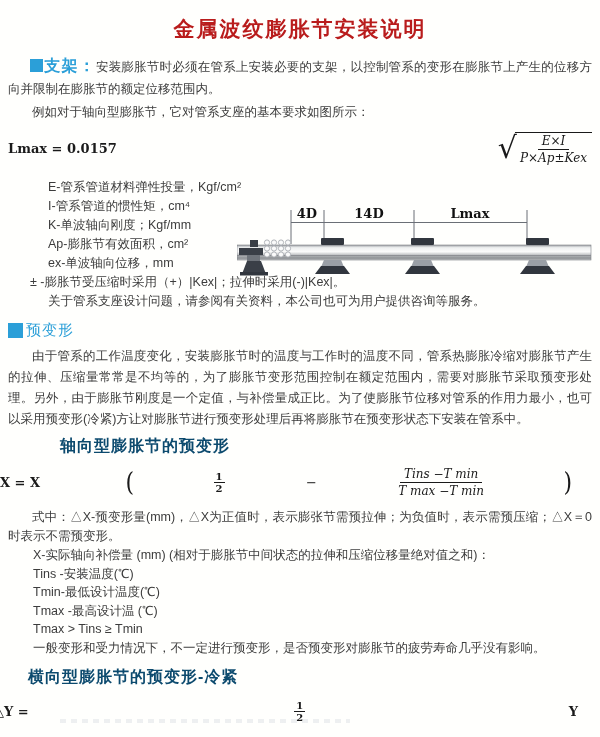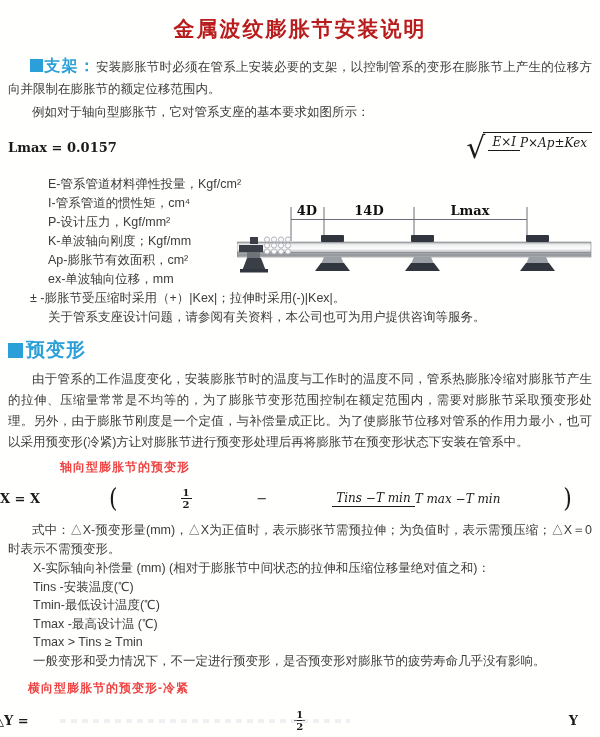--- a/index.html
+++ b/index.html
@@ -49,21 +49,21 @@
     justify-content: space-between;
     align-items: center;
     font-family: "DejaVu Serif", serif;
     color: #1a1a1a;
   }
   .formula1 { margin: 9px 0 7px; }
   .f-lhs { font-weight: bold; font-size: 13px; margin-right: 6px; }
   .sqrt-wrap { display: inline-flex; align-items: stretch; }
   .sqrt-sign { font-size: 30px; line-height: 30px; font-weight: normal; transform: translateY(1px); }
   .sqrt-body { border-top: 1.6px solid #1a1a1a; padding: 1px 5px 0; margin-left: -2px; }
-  .frac { display: inline-flex; flex-direction: row; align-items: center; font-style: italic; font-size: 12px; vertical-align: middle; }
+  .frac { display: inline-flex; flex-direction: column; align-items: center; font-style: italic; font-size: 12px; vertical-align: middle; }
   .frac .num { padding: 0 4px 1px; border-bottom: 1.2px solid #1a1a1a; }
   .frac .den { padding-top: 1px; }
 
   .formula2 { margin: 10px 0 8px; transform: translateX(-18px); }
   .formula3 { margin: 12px 0 10px; transform: translateX(-14px); }
   .paren { font-size: 22px; font-weight: normal; padding: 0 2px; transform: scaleY(1.15); }
   .smallfrac { display: inline-flex; flex-direction: column; align-items: center; font-size: 10px; font-weight: bold; font-style: normal; }
   .smallfrac .num { border-bottom: 1.1px solid #1a1a1a; padding: 0 2px; }
   .f-op { margin: 0 4px; font-size: 13px; }
   .f-var { font-weight: bold; font-size: 13px; }
@@ -73,32 +73,32 @@
   .def-line { line-height: 19px; padding-left: 40px; white-space: nowrap; }
   .def-line.flush { padding-left: 22px; }
 
   
   .diagram { position: absolute; top: 27px; right: 0; width: 355px; height: 74px; }
   .dim-label { font-family: "DejaVu Serif", serif; font-weight: bold; font-size: 13px; fill: #111; }
 
   
   .section-heading {
     color: #2b9fd8;
-    font-size: 19px;
-    font-weight: bold;
+    font-size: 15px;
+    font-weight: normal;
     letter-spacing: 1px;
     margin: 10px 0 6px;
     display: flex; align-items: center; gap: 2px;
   }
   .section-heading .blue-square { width: 15px; height: 15px; }
   .body-para { text-indent: 24px; line-height: 21px; }
 
   .sub-heading {
-    color: #ef4444;
-    font-size: 12px;
+    color: #0c4a6e;
+    font-size: 16px;
     font-weight: bold;
     letter-spacing: 1px;
     margin: 6px 0 2px 52px;
   }
   .sub-heading.lateral { margin-left: 20px; margin-top: 10px; }
 
   .explain-para { text-indent: 24px; line-height: 19px; margin-top: 10px; }
   .def2-line { line-height: 18.5px; padding-left: 25px; }
 
   .cutoff-remnant {
@@ -129,21 +129,20 @@
           <span class="num">E×I</span>
           <span class="den">P×Ap±Kex</span>
         </span>
       </span>
     </span>
   </div>
 
   <div class="defs-region">
     <div class="def-line">E-管系管道材料弹性投量，Kgf/cm²</div>
     <div class="def-line">I-管系管道的惯性矩，cm⁴</div>
-    <div class="def-line">P-设计压力，Kgf/mm²</div>
     <div class="def-line">K-单波轴向刚度；Kgf/mm</div>
     <div class="def-line">Ap-膨胀节有效面积，cm²</div>
     <div class="def-line">ex-单波轴向位移，mm</div>
     <div class="def-line flush">± -膨胀节受压缩时采用（+）|Kex|；拉伸时采用(-)|Kex|。</div>
     <div class="def-line">关于管系支座设计问题，请参阅有关资料，本公司也可为用户提供咨询等服务。</div>
 
     <svg class="diagram" viewBox="0 0 355 74" xmlns="http://www.w3.org/2000/svg">
       <defs>
         <linearGradient id="pipeGrad" x1="0" y1="0" x2="0" y2="1">
           <stop offset="0" stop-color="#9fa2a6"></stop>

